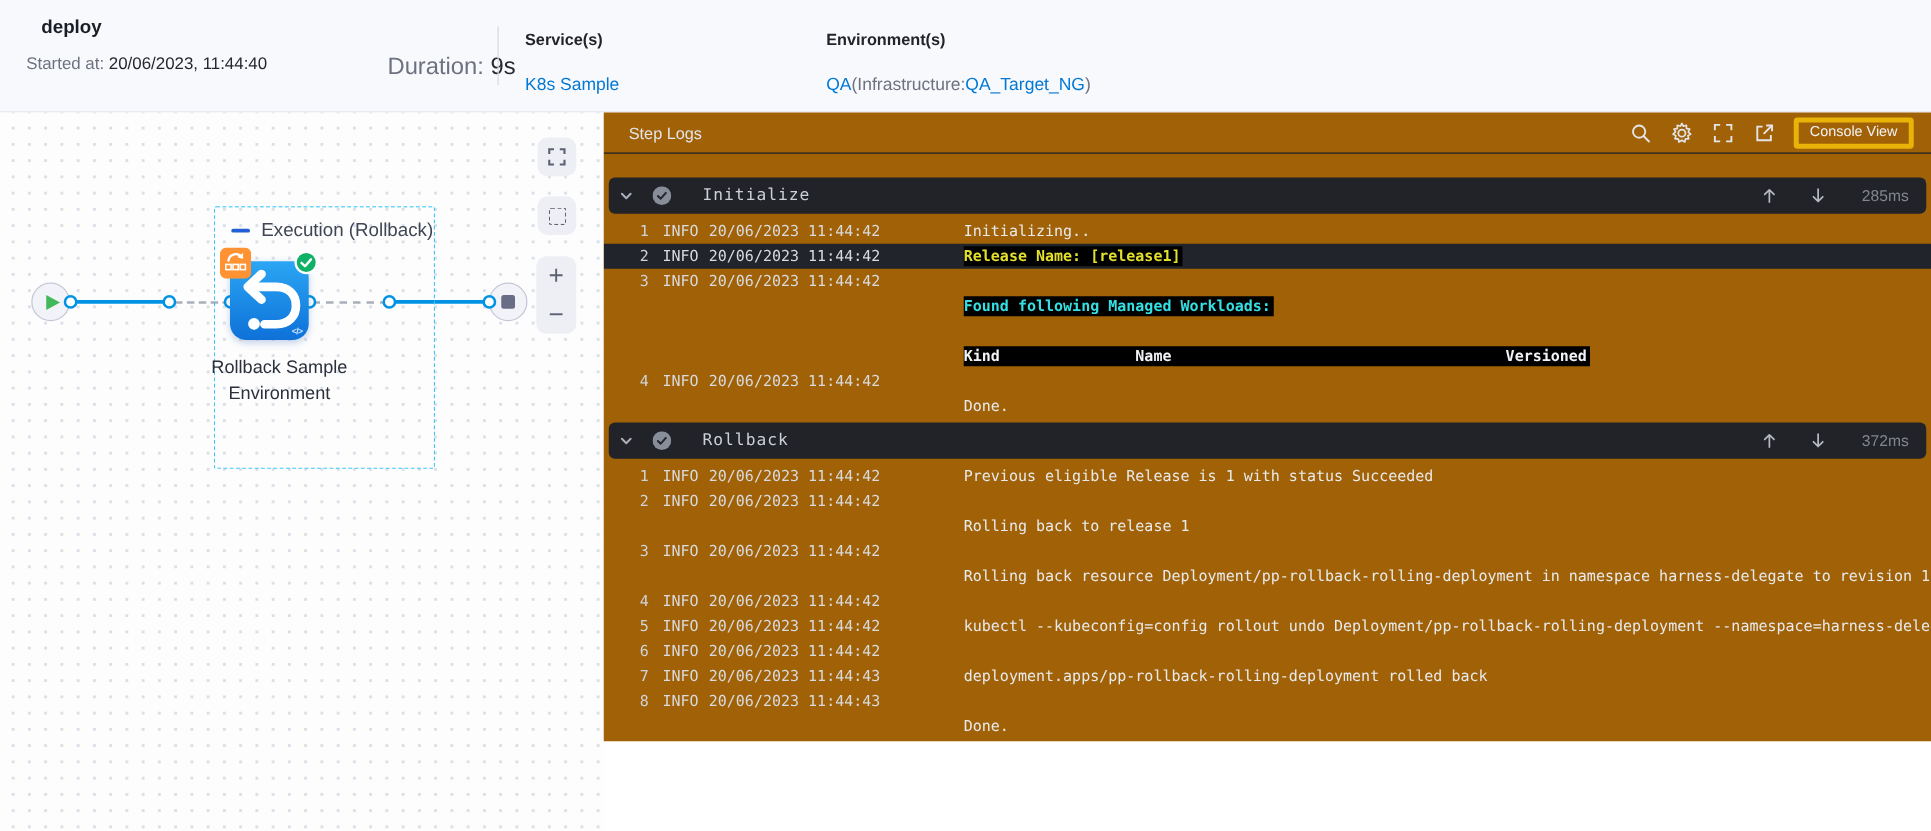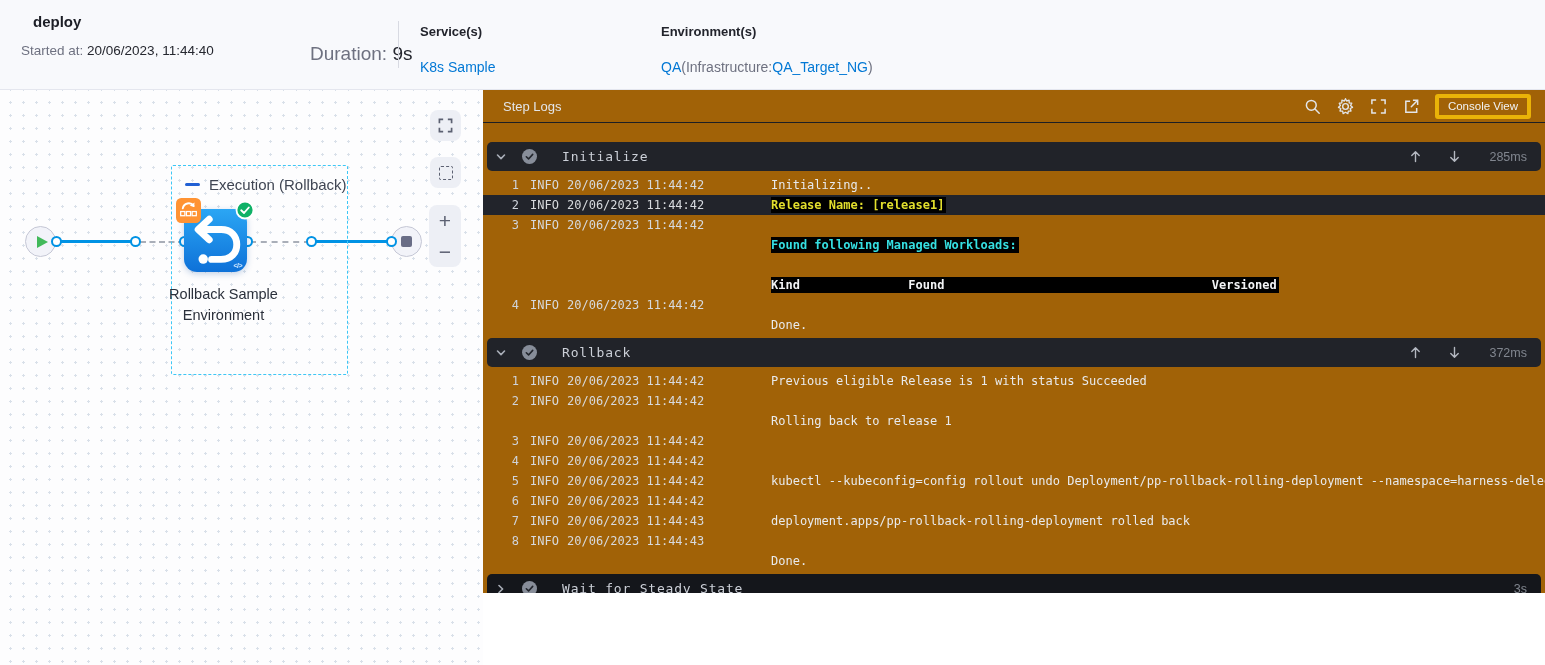--- a/index.html
+++ b/index.html
@@ -233,21 +233,21 @@
               </svg>
             </span>
             <span class="sec-duration">285ms</span>
           </div>
           <div class="section-body">
             <div class="log-row"><span class="ln">1</span><span class="level">INFO</span><span class="time">20/06/2023 11:44:42</span><span class="msg plain">Initializing..</span></div>
             <div class="log-row highlight"><span class="ln">2</span><span class="level">INFO</span><span class="time">20/06/2023 11:44:42</span><span class="msg yellow"><i>Release Name: [release1]</i></span></div>
             <div class="log-row"><span class="ln">3</span><span class="level">INFO</span><span class="time">20/06/2023 11:44:42</span><span class="msg plain"></span></div>
             <div class="log-row"><span class="msg cyan"><i>Found following Managed Workloads:</i></span></div>
             <div class="log-row"><span class="msg plain"></span></div>
-            <div class="log-row"><span class="msg table-header"><i>Kind               Found                                     Versioned</i></span></div>
+            <div class="log-row"><span class="msg table-header"><i>Kind               Name                                     Versioned</i></span></div>
             <div class="log-row"><span class="ln">4</span><span class="level">INFO</span><span class="time">20/06/2023 11:44:42</span><span class="msg plain"></span></div>
             <div class="log-row"><span class="msg plain">Done.</span></div>
           </div>
           <div class="gap3"></div>
         </div>
         <div>
           <div class="section-header">
             <span class="chev down">
               <svg width="12" height="12" viewBox="0 0 12 12">
                 <path d="M2.5 4 L6 7.6 L9.5 4" stroke="#a9aeb8" stroke-width="1.6" fill="none" stroke-linecap="round" stroke-linejoin="round"></path>
@@ -271,20 +271,21 @@
                 <path d="M7 1.5 V12 M3 8 L7 12 L11 8" stroke="#b4b8c1" stroke-width="1.5" fill="none" stroke-linecap="round" stroke-linejoin="round"></path>
               </svg>
             </span>
             <span class="sec-duration">372ms</span>
           </div>
           <div class="section-body">
             <div class="log-row"><span class="ln">1</span><span class="level">INFO</span><span class="time">20/06/2023 11:44:42</span><span class="msg plain">Previous eligible Release is 1 with status Succeeded</span></div>
             <div class="log-row"><span class="ln">2</span><span class="level">INFO</span><span class="time">20/06/2023 11:44:42</span><span class="msg plain"></span></div>
             <div class="log-row"><span class="msg plain">Rolling back to release 1</span></div>
             <div class="log-row"><span class="ln">3</span><span class="level">INFO</span><span class="time">20/06/2023 11:44:42</span><span class="msg plain"></span></div>
+            <div class="log-row"><span class="msg plain">Rolling back resource Deployment/pp-rollback-rolling-deployment in namespace harness-delegate to revision 1</span></div>
             <div class="log-row"><span class="ln">4</span><span class="level">INFO</span><span class="time">20/06/2023 11:44:42</span><span class="msg plain"></span></div>
             <div class="log-row"><span class="ln">5</span><span class="level">INFO</span><span class="time">20/06/2023 11:44:42</span><span class="msg plain">kubectl --kubeconfig=config rollout undo Deployment/pp-rollback-rolling-deployment --namespace=harness-deleg</span></div>
             <div class="log-row"><span class="ln">6</span><span class="level">INFO</span><span class="time">20/06/2023 11:44:42</span><span class="msg plain"></span></div>
             <div class="log-row"><span class="ln">7</span><span class="level">INFO</span><span class="time">20/06/2023 11:44:43</span><span class="msg plain">deployment.apps/pp-rollback-rolling-deployment rolled back</span></div>
             <div class="log-row"><span class="ln">8</span><span class="level">INFO</span><span class="time">20/06/2023 11:44:43</span><span class="msg plain"></span></div>
             <div class="log-row"><span class="msg plain">Done.</span></div>
           </div>
           <div class="gap3"></div>
         </div>
         <div>

